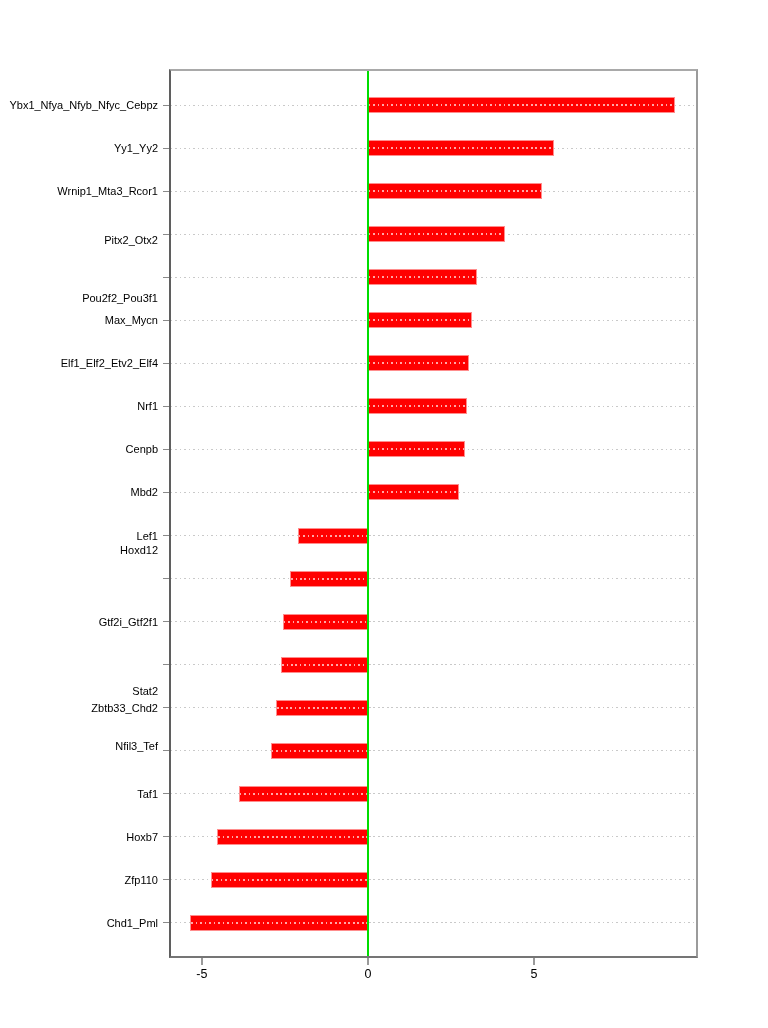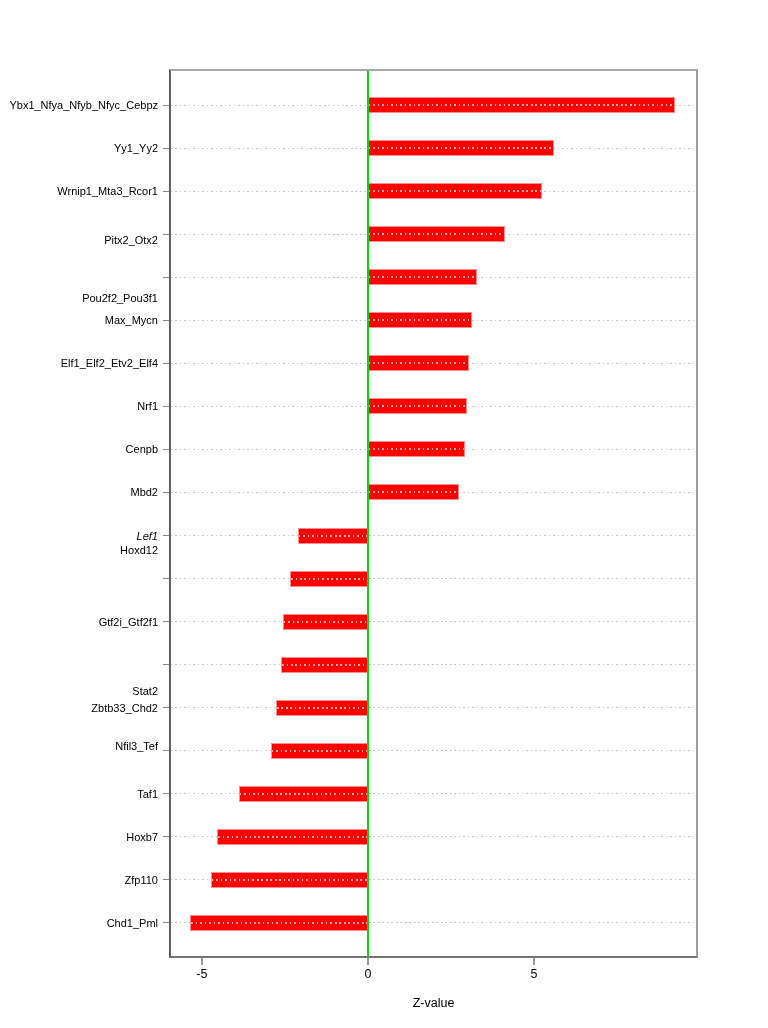--- a/index.html
+++ b/index.html
@@ -207,21 +207,21 @@
       <div class="y-label" style="right: 610px; top: 313.25px;">Max_Mycn</div>
       <div class="y-tick" style="left: 163px; top: 362.8px;"></div>
       <div class="y-label" style="right: 610px; top: 356.3px;">Elf1_Elf2_Etv2_Elf4</div>
       <div class="y-tick" style="left: 163px; top: 405.85px;"></div>
       <div class="y-label" style="right: 610px; top: 399.35px;">Nrf1</div>
       <div class="y-tick" style="left: 163px; top: 448.9px;"></div>
       <div class="y-label" style="right: 610px; top: 442.4px;">Cenpb</div>
       <div class="y-tick" style="left: 163px; top: 491.95px;"></div>
       <div class="y-label" style="right: 610px; top: 485.45px;">Mbd2</div>
       <div class="y-tick" style="left: 163px; top: 535px;"></div>
-      <div class="y-label" style="right: 610px; top: 528.5px; font-style: italic;">Lef1</div>
+      <div class="y-label" style="right: 610px; top: 528.5px;">Lef1</div>
       <div class="y-tick" style="left: 163px; top: 578.05px;"></div>
       <div class="y-label" style="right: 610px; top: 543px;">Hoxd12</div>
       <div class="y-tick" style="left: 163px; top: 621.1px;"></div>
       <div class="y-label" style="right: 610px; top: 614.6px;">Gtf2i_Gtf2f1</div>
       <div class="y-tick" style="left: 163px; top: 664.15px;"></div>
       <div class="y-label" style="right: 610px; top: 684px;">Stat2</div>
       <div class="y-tick" style="left: 163px; top: 707.2px;"></div>
       <div class="y-label" style="right: 610px; top: 700.7px;">Zbtb33_Chd2</div>
       <div class="y-tick" style="left: 163px; top: 750.25px;"></div>
       <div class="y-label" style="right: 610px; top: 739px;">Nfil3_Tef</div>
@@ -235,14 +235,13 @@
       <div class="y-label" style="right: 610px; top: 915.95px;">Chd1_Pml</div>
     </div>
   <div id="x-axis">
       <div class="x-tick" style="left: 200.882px; top: 958px;"></div>
       <div class="x-tick-label" style="left: 179.882px; top: 967px;">-5</div>
       <div class="x-tick" style="left: 366.917px; top: 958px;"></div>
       <div class="x-tick-label" style="left: 345.917px; top: 967px;">0</div>
       <div class="x-tick" style="left: 532.951px; top: 958px;"></div>
       <div class="x-tick-label" style="left: 511.951px; top: 967px;">5</div>
     </div>
-  <div class="x-axis-title">Z-value</div>
 </div>
 
 </body></html>

